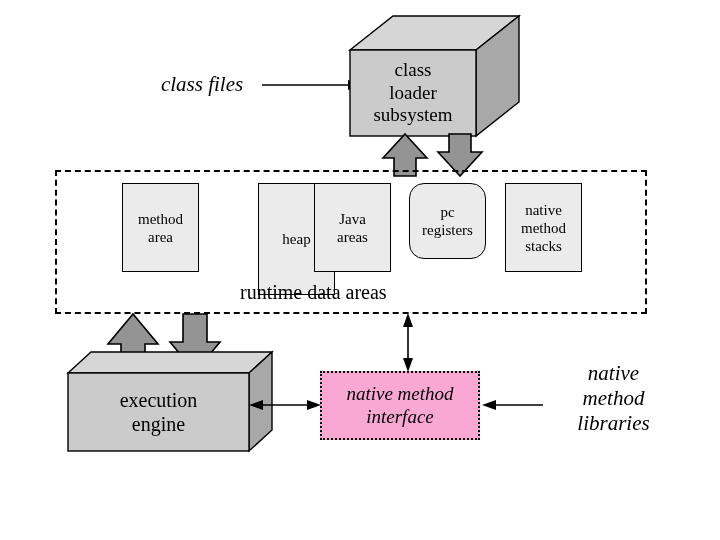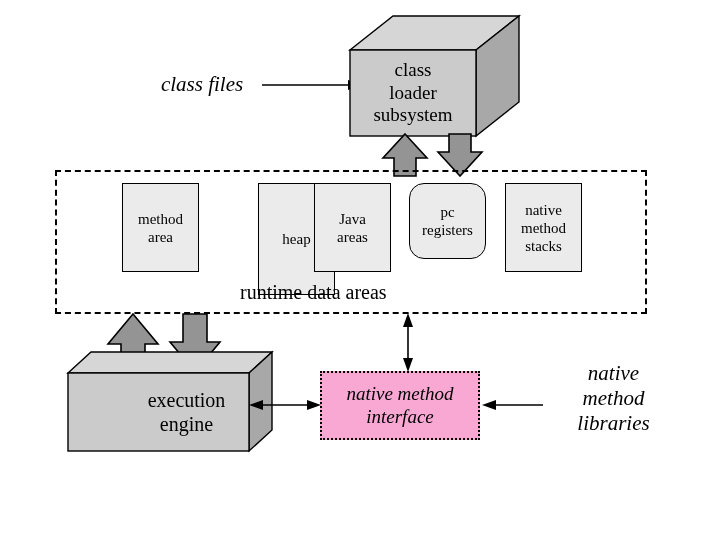--- a/index.html
+++ b/index.html
@@ -142,21 +142,21 @@
 
   <div class="box3d" style="left:66px; top:350px; width:210px; height:104px;">
     <svg width="210" height="104">
 
       <polygon points="2,23 25,2 206,2 183,23" fill="#d6d6d6" stroke="#000" stroke-width="1.4"></polygon>
 
       <polygon points="183,23 206,2 206,80 183,101" fill="#a8a8a8" stroke="#000" stroke-width="1.4"></polygon>
 
       <rect x="2" y="23" width="181" height="78" fill="#cbcbcb" stroke="#000" stroke-width="1.4"></rect>
     </svg>
-    <div class="box-text" style="left:2px; top:23px; width:181px; height:78px; font-size:20px;padding-left:28px;">execution
+    <div class="box-text" style="left:2px; top:23px; width:181px; height:78px; font-size:20px;">execution
 engine</div>
   </div>
 
   <div id="native-method-interface" style="left:320px; top:371px; width:160px; height:69px; font-size:19px;">native method
 interface</div>
 
   <div class="label italic" style="left:546px; top:361px; width:135px; font-size:21px;">native
 method
 libraries</div>
 

